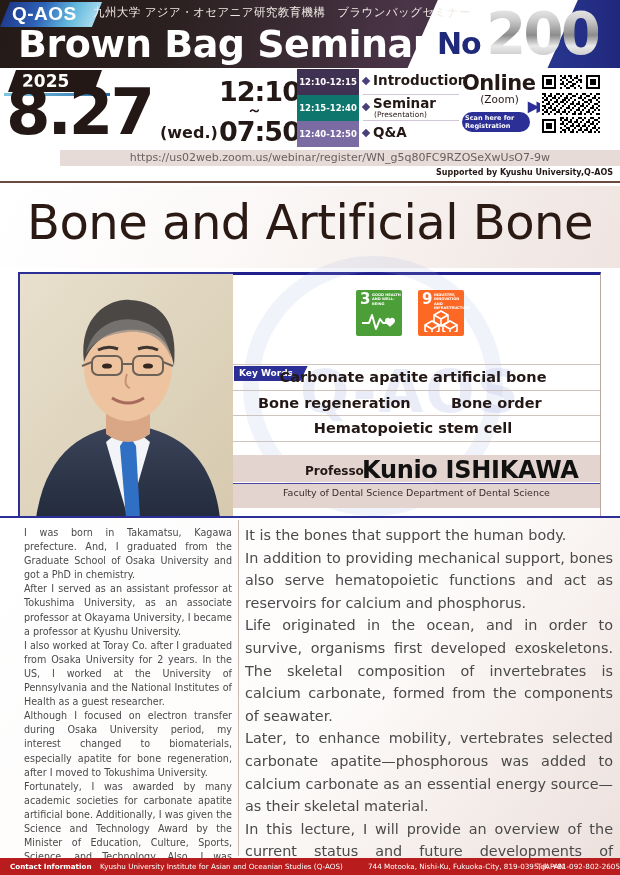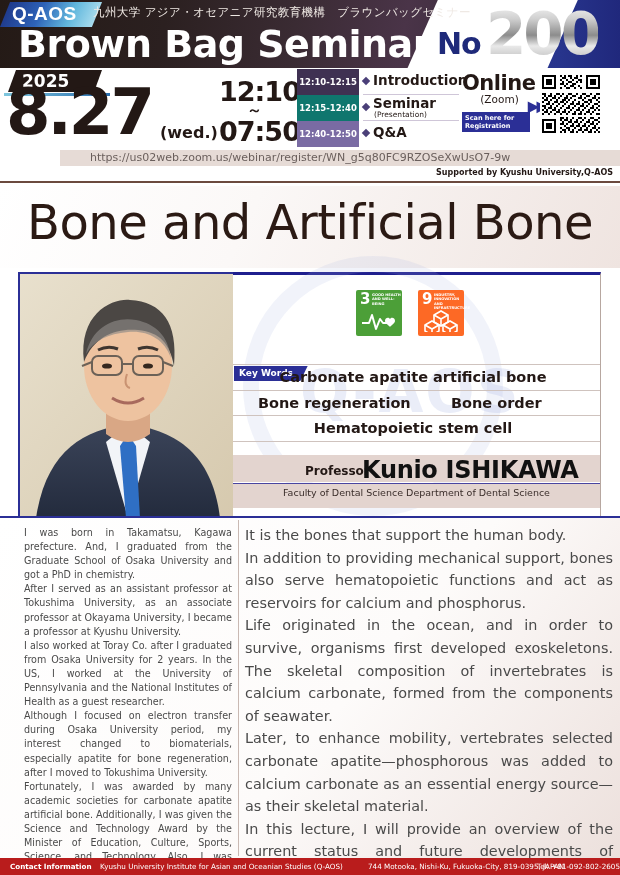--- a/index.html
+++ b/index.html
@@ -75,30 +75,30 @@
      font-family:"DejaVu Sans",sans-serif;}
   .prog-sep{position:absolute;left:66px;width:96px;height:1px;background:#cfc6d8;}
 
   
   .online{position:absolute;left:462px;top:3px;width:75px;}
   .online-t{font-size:21px;font-weight:bold;color:#231815;font-family:"DejaVu Sans",sans-serif;
      letter-spacing:-.5px;}
   .online-s{font-size:10.5px;color:#231815;text-align:center;font-family:"DejaVu Sans",sans-serif;
      margin-top:-2px;}
   .scanbtn{margin-top:7px;width:62px;background:#2b2f96;color:#fff;font-size:6.5px;font-weight:bold;
-     line-height:8px;padding:2px 3px;font-family:"DejaVu Sans",sans-serif;}
+     line-height:8px;padding:2px 3px;font-family:"DejaVu Sans",sans-serif;border-radius:10px;}
   .arrows{position:absolute;left:66px;top:28px;color:#2b2f96;font-size:14px;font-weight:bold;
      line-height:14px;letter-spacing:-2px;}
   .qr{position:absolute;left:540px;top:5px;width:62px;height:62px;background:#fff;}
   .qr svg{display:block;}
 
   
   .urlstrip{position:absolute;left:60px;top:150px;width:560px;height:16px;background:#e6dbd6;}
   .urltext{position:absolute;left:90px;top:150px;width:460px;height:16px;line-height:16px;
-     color:#6a5f5c;font-size:11px;font-family:"DejaVu Sans",sans-serif;text-align:left;}
+     color:#6a5f5c;font-size:11px;font-family:"DejaVu Sans",sans-serif;text-align:right;}
   .support{position:absolute;left:0;top:168px;width:613px;text-align:right;font-size:8px;
      font-weight:bold;color:#231815;font-family:"DejaVu Sans",sans-serif;}
   .hr-brown{position:absolute;left:0;top:181px;width:620px;height:1.5px;background:#6b4a3e;}
 
   
   .maintitle{position:absolute;left:0;top:186px;width:620px;height:82px;
      background:linear-gradient(115deg,#ffffff 0%,#fbf8f7 40%,#efe4e0 100%);}
   .maintitle span{position:absolute;left:0;top:8px;width:620px;text-align:center;font-size:48px;
      color:#2b1a14;font-family:"DejaVu Sans",sans-serif;letter-spacing:-.5px;}
 

